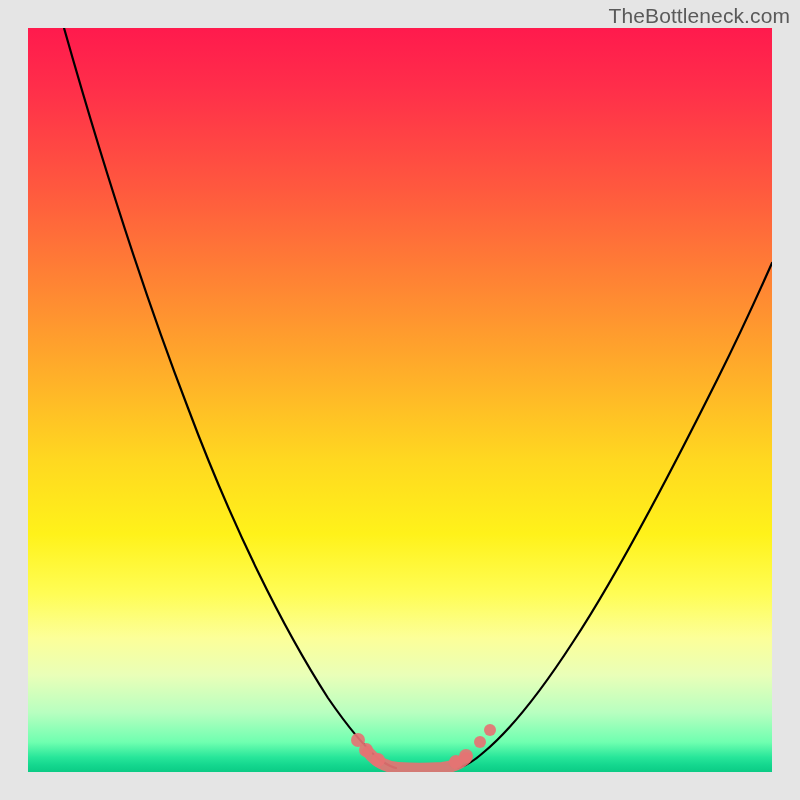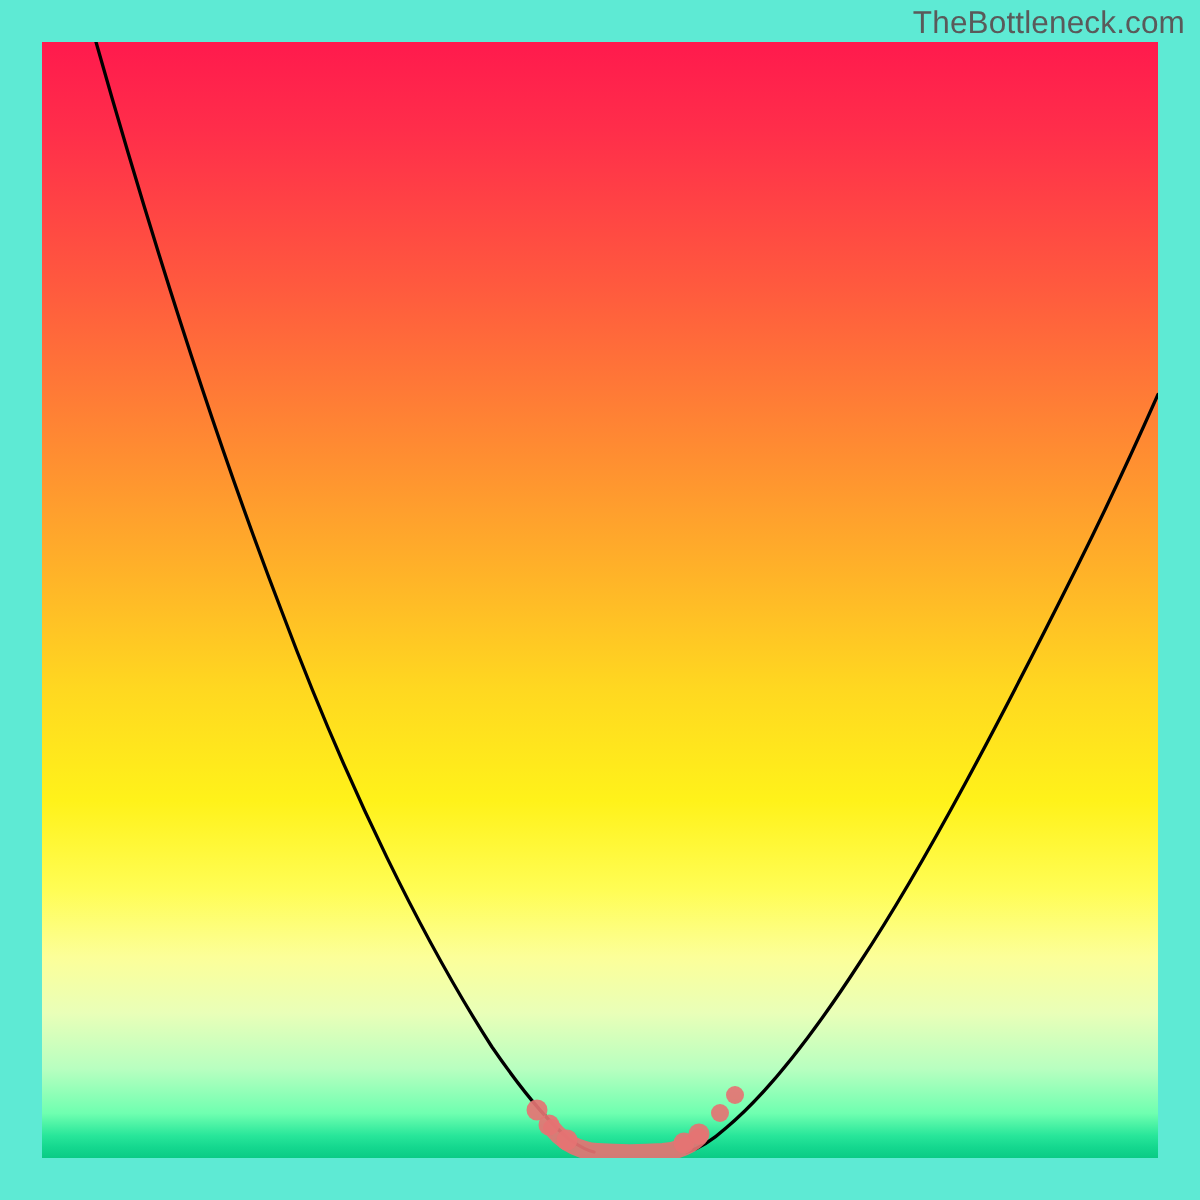--- a/index.html
+++ b/index.html
@@ -9,21 +9,21 @@
     height: 800px;
     background: #000;
     overflow: hidden;
     font-family: Arial, Helvetica, sans-serif;
   }
   .frame {
     position: absolute;
     top: 0; left: 0;
     width: 800px;
     height: 800px;
-    background: #5eead4;
+    background: #e5e5e5;
   }
   .plot {
     position: absolute;
     top: 28px;
     left: 28px;
     width: 744px;
     height: 744px;
     overflow: hidden;
   }
   .gradient {

